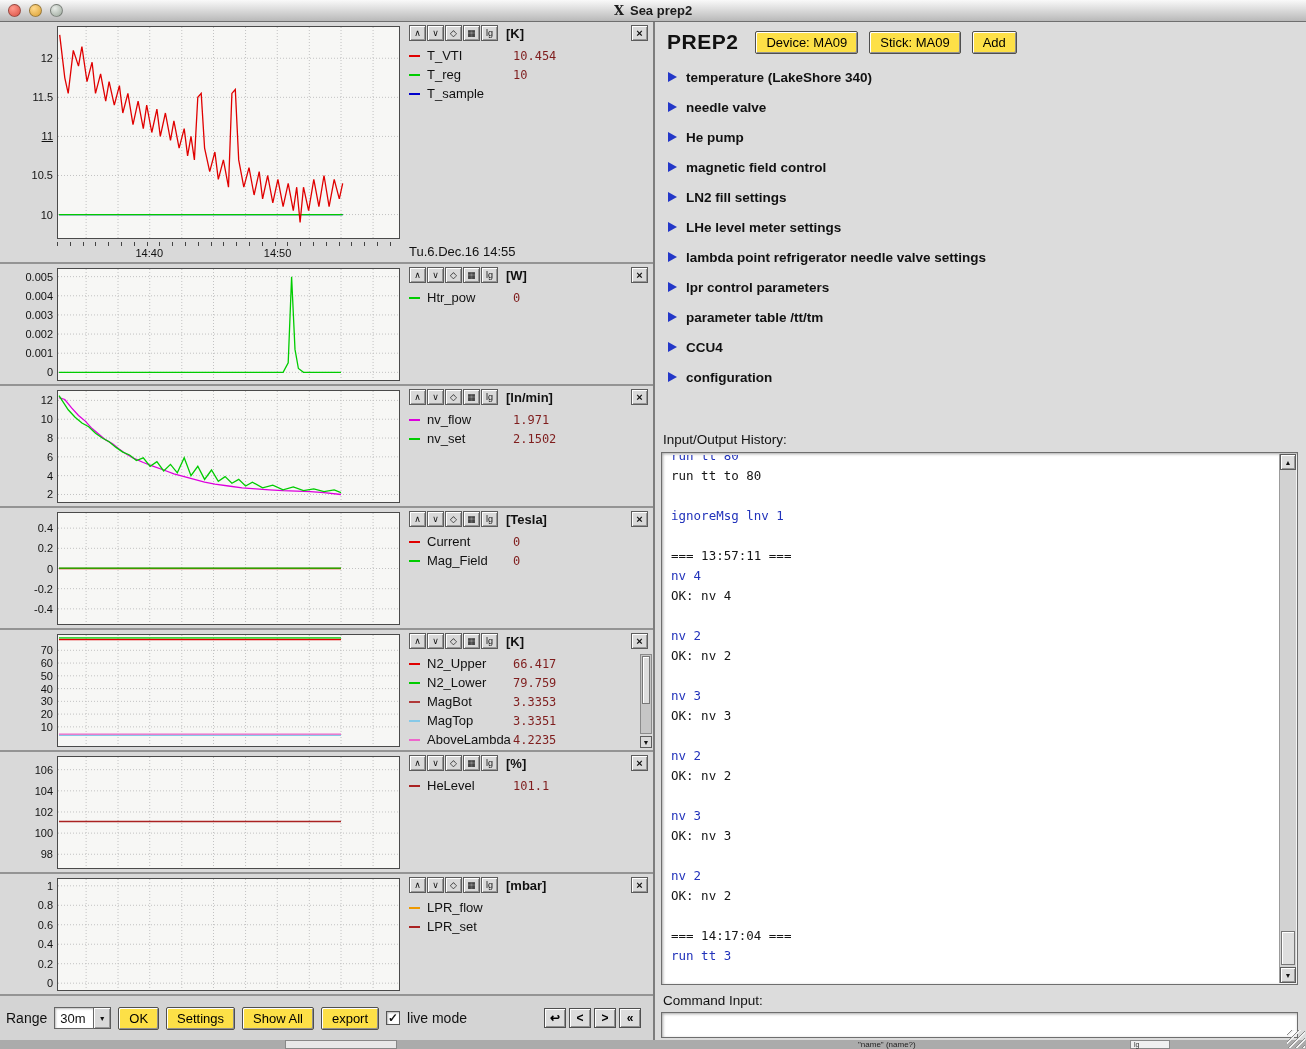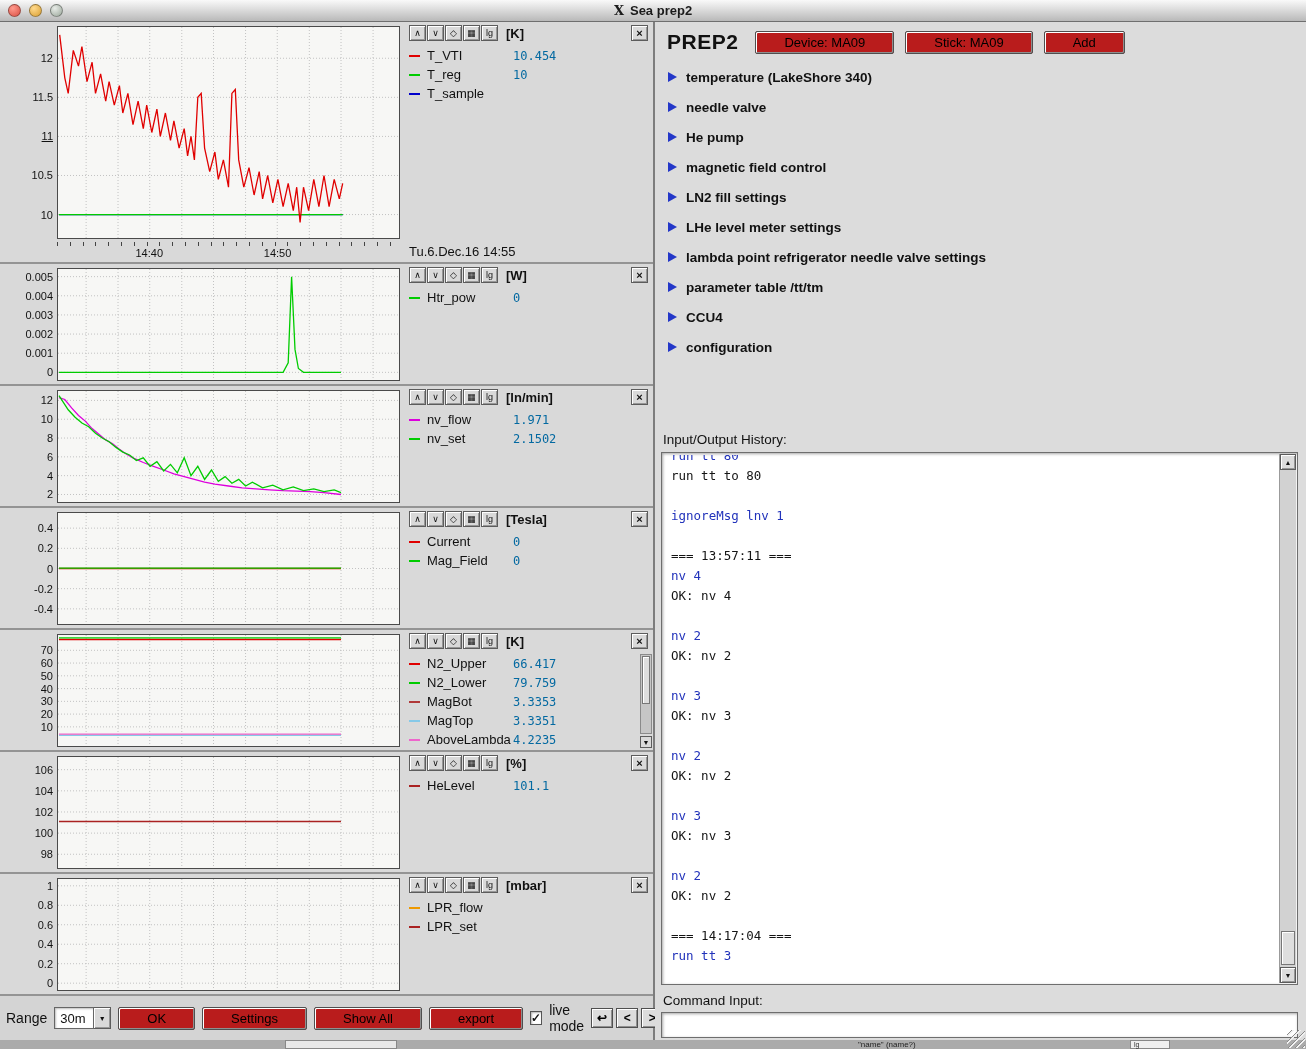--- a/index.html
+++ b/index.html
@@ -35,36 +35,36 @@
   .chart-header{display:flex;align-items:center;gap:1px;flex:none}
   .mini-btn{width:17px;height:16px;flex:none;display:flex;align-items:center;justify-content:center;
     font-size:9px;line-height:1;background:#d9d9d9;border:1px solid #5c5c5c;
     box-shadow:inset 1px 1px 0 #fff,inset -1px -1px 0 #979797;cursor:default;user-select:none}
   .unit{font-weight:bold;font-size:13px;margin-left:7px;white-space:nowrap}
   .close-btn{margin-left:auto;margin-right:2px;font-size:11px;font-weight:bold}
   .legend{margin-top:5px}
   .legend-row{display:flex;align-items:center;height:19px;font-size:13px;white-space:nowrap}
   .legend-dash{width:11px;height:2px;margin-right:7px;flex:none}
   .legend-name{min-width:86px}
-  .legend-value{font-family:"DejaVu Sans Mono",monospace;font-size:12px;color:#0369a1}
+  .legend-value{font-family:"DejaVu Sans Mono",monospace;font-size:12px;color:#7f1d1d}
   .timestamp{margin-top:auto;height:18px;font-size:13px;color:#111}
   .xaxis-row{grid-row:2;grid-column:2;position:relative;font-size:11px}
   .xtickmarks{height:4px;background:repeating-linear-gradient(to right,#444 0 1px,transparent 1px 12.8px)}
   .xlabel{position:absolute;top:5px;transform:translateX(-50%)}
   .legend-scrollbar{position:absolute;right:1px;top:24px;bottom:16px;width:12px;background:#c6c6c6;
     border:1px solid #8a8a8a}
   .legend-scroll-thumb{position:absolute;left:1px;right:1px;top:1px;height:62%;background:#dedede;
     border:1px solid #777;box-shadow:inset 1px 1px 0 #fff}
   .legend-scroll-corner{position:absolute;right:1px;bottom:2px;width:12px;height:12px;background:#d9d9d9;
     border:1px solid #5c5c5c;font-size:7px;display:flex;align-items:center;justify-content:center}
 
   
   #toolbar{height:44px;flex:none;display:flex;align-items:center;gap:7px;padding:0 6px;font-size:14px}
-  .btn{background:#b91c1c;border:1px solid #4f4f4f;box-shadow:inset 1px 1px 0 #fff,inset -1px -1px 0 #8f8f8f;
-    padding:3px 28px;font-size:13px;border-radius:2px;cursor:default;white-space:nowrap}
+  .btn{background:#fde047;border:1px solid #4f4f4f;box-shadow:inset 1px 1px 0 #fff,inset -1px -1px 0 #8f8f8f;
+    padding:3px 10px;font-size:13px;border-radius:2px;cursor:default;white-space:nowrap}
   #range-select{display:flex;align-items:stretch;height:22px;cursor:default}
   #range-field{width:40px;background:#fff;border:1px solid #666;box-shadow:inset 1px 1px 2px rgba(0,0,0,.25);
     font-size:13px;display:flex;align-items:center;padding-left:5px}
   #range-arrow{width:17px;background:#d9d9d9;border:1px solid #5c5c5c;border-left:none;
     box-shadow:inset 1px 1px 0 #fff,inset -1px -1px 0 #979797;font-size:7px;display:flex;align-items:center;justify-content:center}
   #live-checkbox{width:14px;height:14px;background:#fff;border:1px solid #555;
     box-shadow:inset 1px 1px 2px rgba(0,0,0,.3);font-size:12px;font-weight:bold;line-height:12px;
     display:flex;align-items:center;justify-content:center;cursor:default}
   #live-label{font-size:14px}
   #nav-buttons{margin-left:auto;margin-right:6px;display:flex;gap:3px}
@@ -580,20 +580,24 @@
         <div class="section-row">
           <span class="tri"></span>
           <span class="section-label">LHe level meter settings</span>
         </div>
         <div class="section-row">
           <span class="tri"></span>
           <span class="section-label">lambda point refrigerator needle valve settings</span>
         </div>
         <div class="section-row">
           <span class="tri"></span>
+          <span class="section-label">lpr control parameters</span>
+        </div>
+        <div class="section-row">
+          <span class="tri"></span>
           <span class="section-label">parameter table /tt/tm</span>
         </div>
         <div class="section-row">
           <span class="tri"></span>
           <span class="section-label">CCU4</span>
         </div>
         <div class="section-row">
           <span class="tri"></span>
           <span class="section-label">configuration</span>
         </div>

